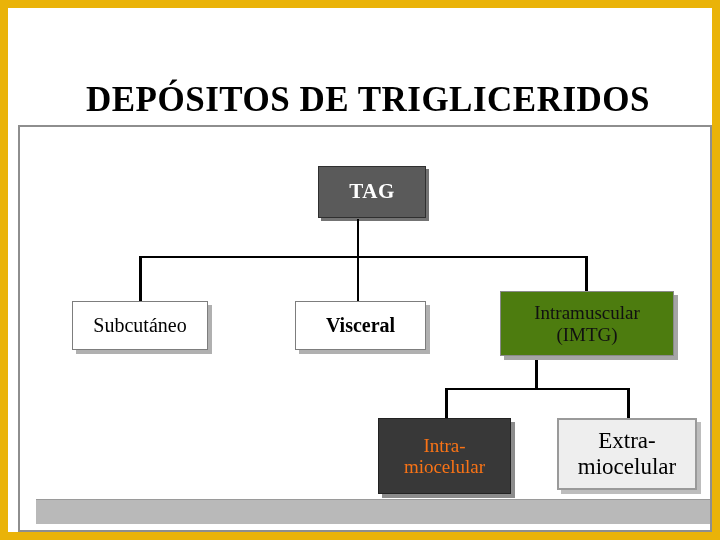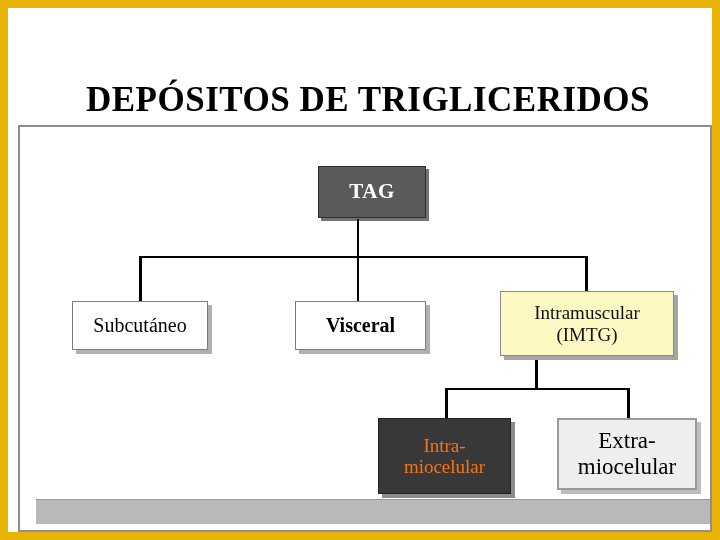--- a/index.html
+++ b/index.html
@@ -84,21 +84,21 @@
     box-shadow: 3px 3px 0 rgba(0,0,0,0.55);
   }
   .node-plain {
     background: #ffffff;
     border: 1px solid #7d7d7d;
     color: #000000;
     font-size: 20px;
     box-shadow: 4px 4px 0 #b0b0b0;
   }
   .node-imtg {
-    background: #fef9c3;
+    background: #4d7c0f;
     border: 1px solid #8a8a8a;
     color: #111111;
     font-size: 19px;
     box-shadow: 4px 4px 0 #a5a5a5;
   }
   .node-dark {
     background: #383838;
     border: 1px solid #222222;
     color: #f97316;
     font-size: 19px;

